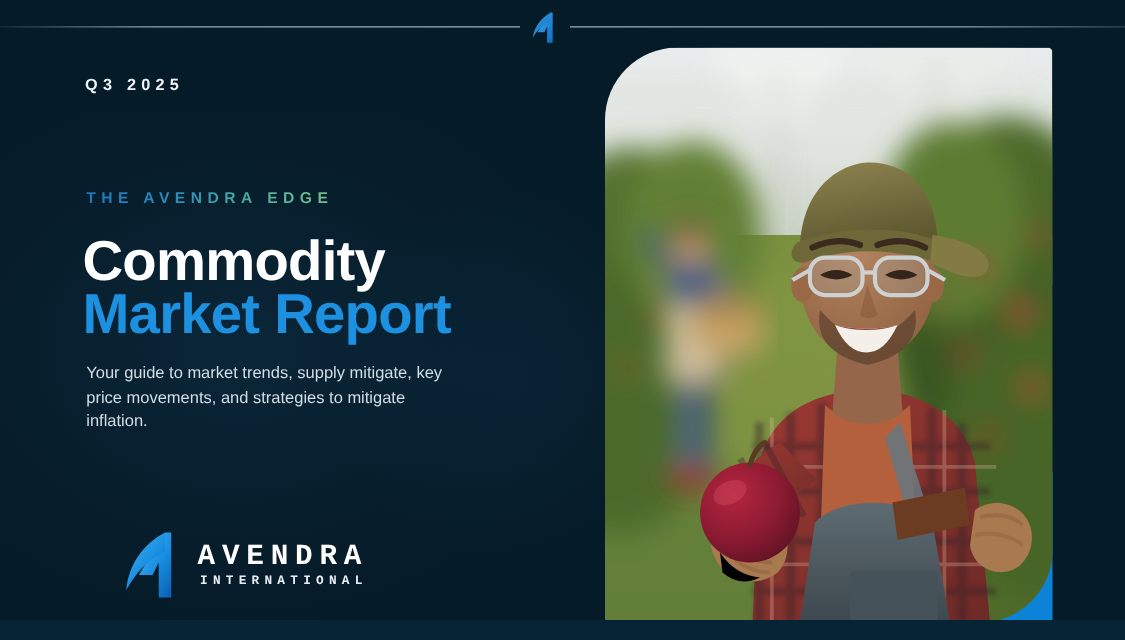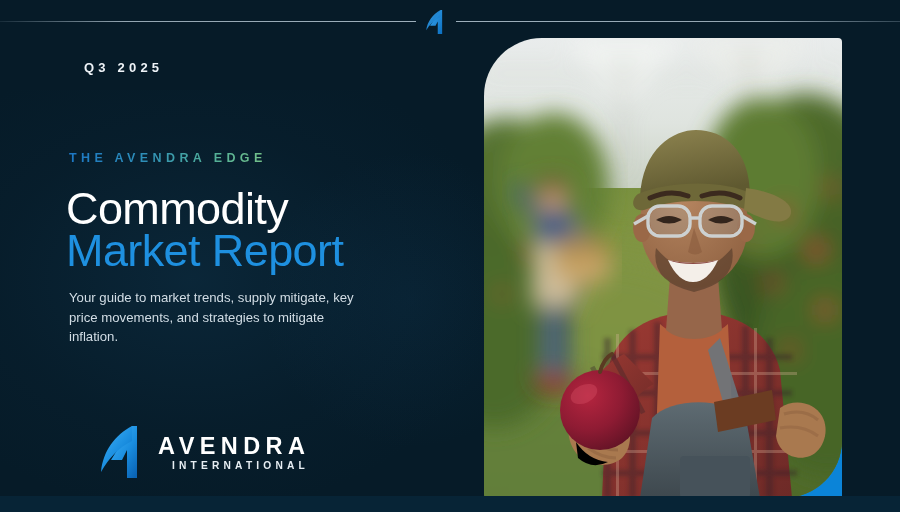--- a/index.html
+++ b/index.html
@@ -47,58 +47,57 @@
     position:absolute; left:418px; top:6px;
     width:34px; height:32px;
     display:flex; align-items:center; justify-content:center;
   }
 
   
   .quarter {
     position:absolute; left:68px; top:60px;
     font-size:13px; font-weight:bold; letter-spacing:4.2px;
     color:#eef3f7;
-    margin-left:16px;
   }
 
   .eyebrow {
     position:absolute; left:69px; top:151px;
     font-size:12.5px; font-weight:bold; letter-spacing:4.4px;
     background:linear-gradient(90deg,#1c77c4 0%, #2e8fb8 38%, #4fae9a 70%, #76c289 100%);
     -webkit-background-clip:text; background-clip:text;
     -webkit-text-fill-color:transparent; color:transparent;
   }
 
   .title {
     position:absolute; left:66px; top:188px;
-    font-size:45px; line-height:41px; font-weight:normal;
+    font-size:45px; line-height:41px; font-weight:bold;
     letter-spacing:-0.6px;
   }
   .title .l1 { display:block; color:#ffffff; }
   .title .l2 { display:block; color:#1e90e0; margin-top:1px; }
 
   .subtitle {
     position:absolute; left:69px; top:288px; width:290px;
     font-size:13.2px; line-height:19.5px; color:#d2dde5;
   }
 
   
   .logo {
     position:absolute; left:98px; top:424px;
     display:flex; align-items:center; gap:14px;
   }
   .logo-mark { width:46px; height:56px; display:block; }
-  .logo-text { display:flex; flex-direction:column; }
+  .logo-text { display:flex; flex-direction:column;font-family:Liberation Mono, monospace; }
   .logo-name {
     font-size:23.5px; font-weight:bold; letter-spacing:5.4px; color:#ffffff;
     line-height:26px;
   }
   .logo-sub {
     font-size:10.2px; font-weight:bold; letter-spacing:4.2px; color:#e7eef3;
-    line-height:13px; margin-left:14px;
+    line-height:13px; margin-left:2px;
   }
 
   
   .photo-wrap {
     position:absolute; left:484px; top:38px;
     width:358px; height:460px;
   }
   .photo-accent {
     position:absolute; right:0px; bottom:0px;
     width:120px; height:120px;

